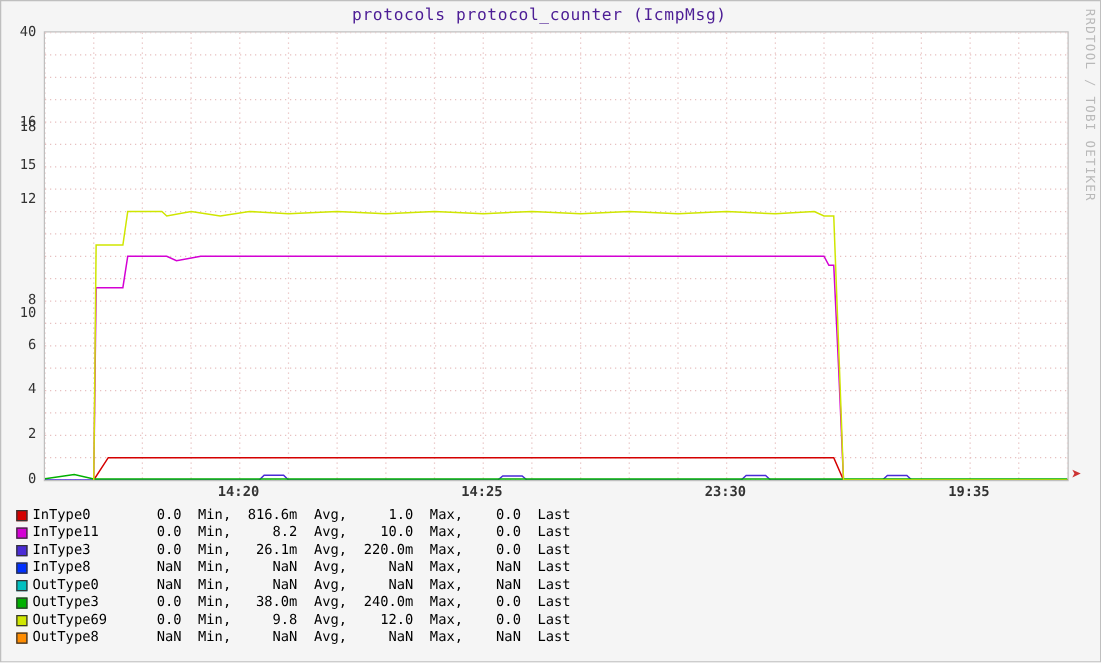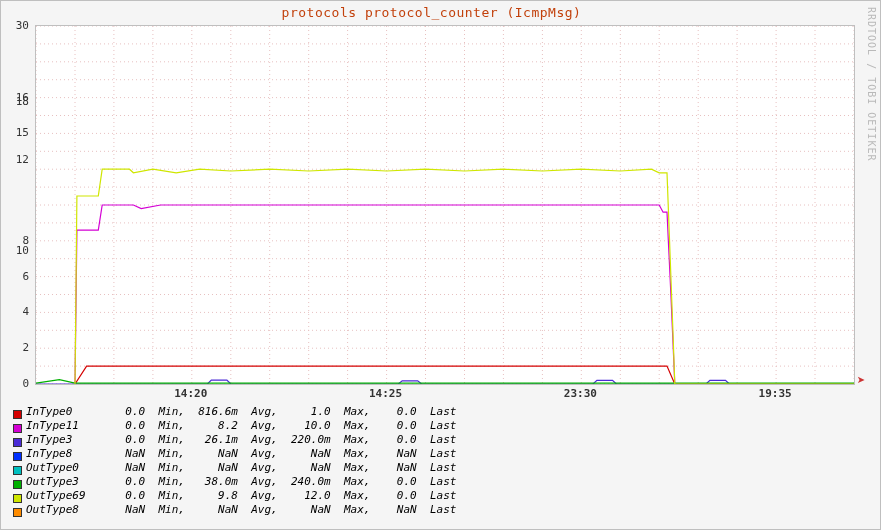--- a/index.html
+++ b/index.html
@@ -21,21 +21,21 @@
     background: #f5f5f5;
   }
   .title {
     position: absolute;
     top: 4px;
     left: 0;
     right: 18px;
     text-align: center;
     font-size: 13px;
     letter-spacing: 0.5px;
-    color: #c2410c;
+    color: #4c1d95;
   }
   .watermark {
     position: absolute;
     top: 6px;
     right: 3px;
     writing-mode: vertical-rl;
     font-size: 10px;
     letter-spacing: 1px;
     color: #b9b9b9;
   }
@@ -99,23 +99,22 @@
   .legend {
     position: absolute;
     left: 12px;
     top: 404px;
     font-size: 11px;
     line-height: 14px;
     white-space: pre;
   }
   .legend-row {
     display: flex;
-    align-items: flex-end;
+    align-items: center;
     height: 14px;
-    font-style: italic;
   }
   .swatch {
     width: 9px;
     height: 9px;
     margin-right: 4px;
     border: 1px solid #333;
     box-sizing: border-box;
     flex: none;
   }
 </style>
@@ -130,21 +129,21 @@
       <div style="top: 358px;">0</div>
       <div style="top: 322.2px;">2</div>
       <div style="top: 286.4px;">4</div>
       <div style="top: 250.6px;">6</div>
       <div style="top: 214.8px;">8</div>
       <div style="top: 179px; margin-top: 46px;">10</div>
       <div style="top: 134px;">12</div>
       <div style="top: 107.4px;">15</div>
       <div style="top: 71.6px;">16</div>
       <div style="top: 39px; margin-top: 37px;">18</div>
-      <div style="top: 0px;">30</div>
+      <div style="top: 0px;">40</div>
     </div>
 
 <div class="plot">
   <svg id="plot-svg" width="818" height="358" viewBox="0 0 818 358" preserveAspectRatio="none">
     <g class="grid" id="grid-g">
           <line x1="0" y1="358.0" x2="818" y2="358.0"></line>
           <line x1="0" y1="322.2" x2="818" y2="322.2"></line>
           <line x1="0" y1="286.4" x2="818" y2="286.4"></line>
           <line x1="0" y1="250.6" x2="818" y2="250.6"></line>
           <line x1="0" y1="214.8" x2="818" y2="214.8"></line>

